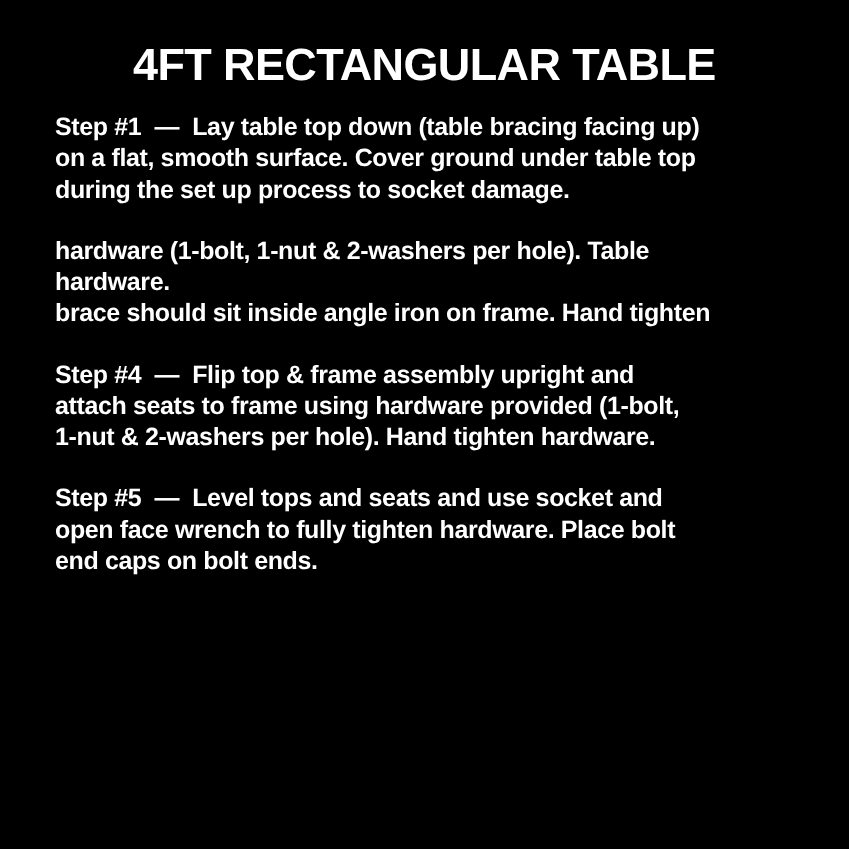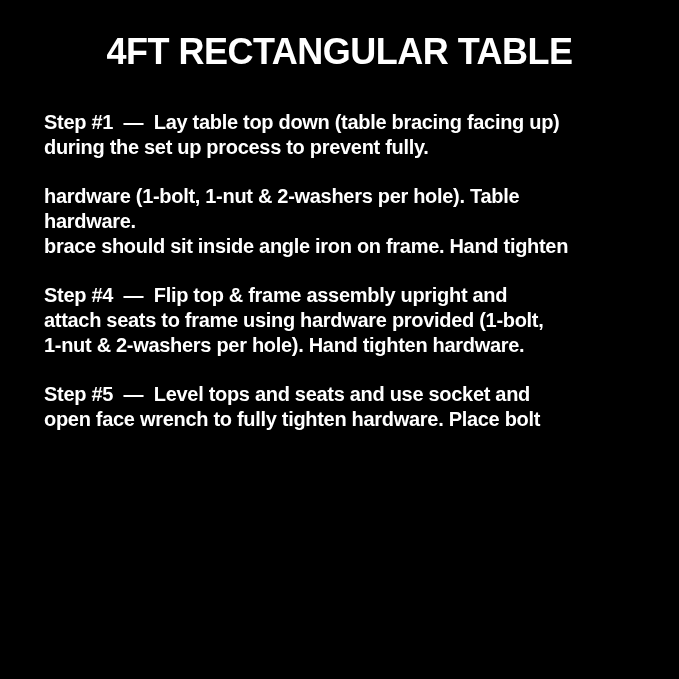--- a/index.html
+++ b/index.html
@@ -31,21 +31,21 @@
   }
   .subtitle {
     text-align: center;
     font-size: 26px;
     line-height: 32px;
     font-weight: bold;
     letter-spacing: -0.3px;
     margin: 2px 20px 0 20px;
   }
   .steps {
-    margin-top: 36px;
+    margin-top: 16px;
     padding-left: 44px;
     padding-right: 30px;
   }
   .step {
     margin-bottom: 24px;
   }
   .step-line {
     font-size: 20px;
     line-height: 25px;
     font-weight: bold;
@@ -54,30 +54,32 @@
   }
 </style>
 </head>
 <body>
 
 <div class="poster">
   <div class="title">4FT RECTANGULAR TABLE</div>
   <div class="steps">
       <div class="step">
         <div class="step-line">Step #1  —  Lay table top down (table bracing facing up)</div>
-        <div class="step-line">during the set up process to prevent fully.</div>
+        <div class="step-line">on a flat, smooth surface. Cover ground under table top</div>
+        <div class="step-line">during the set up process to socket damage.</div>
       </div>
       <div class="step">
         <div class="step-line">hardware (1-bolt, 1-nut &amp; 2-washers per hole). Table</div>
         <div class="step-line">hardware.</div>
         <div class="step-line">brace should sit inside angle iron on frame. Hand tighten</div>
       </div>
       <div class="step">
         <div class="step-line">Step #4  —  Flip top &amp; frame assembly upright and</div>
         <div class="step-line">attach seats to frame using hardware provided (1-bolt,</div>
         <div class="step-line">1-nut &amp; 2-washers per hole). Hand tighten hardware.</div>
       </div>
       <div class="step">
         <div class="step-line">Step #5  —  Level tops and seats and use socket and</div>
         <div class="step-line">open face wrench to fully tighten hardware. Place bolt</div>
+        <div class="step-line">end caps on bolt ends.</div>
       </div>
     </div>
 </div>
 
 </body></html>

